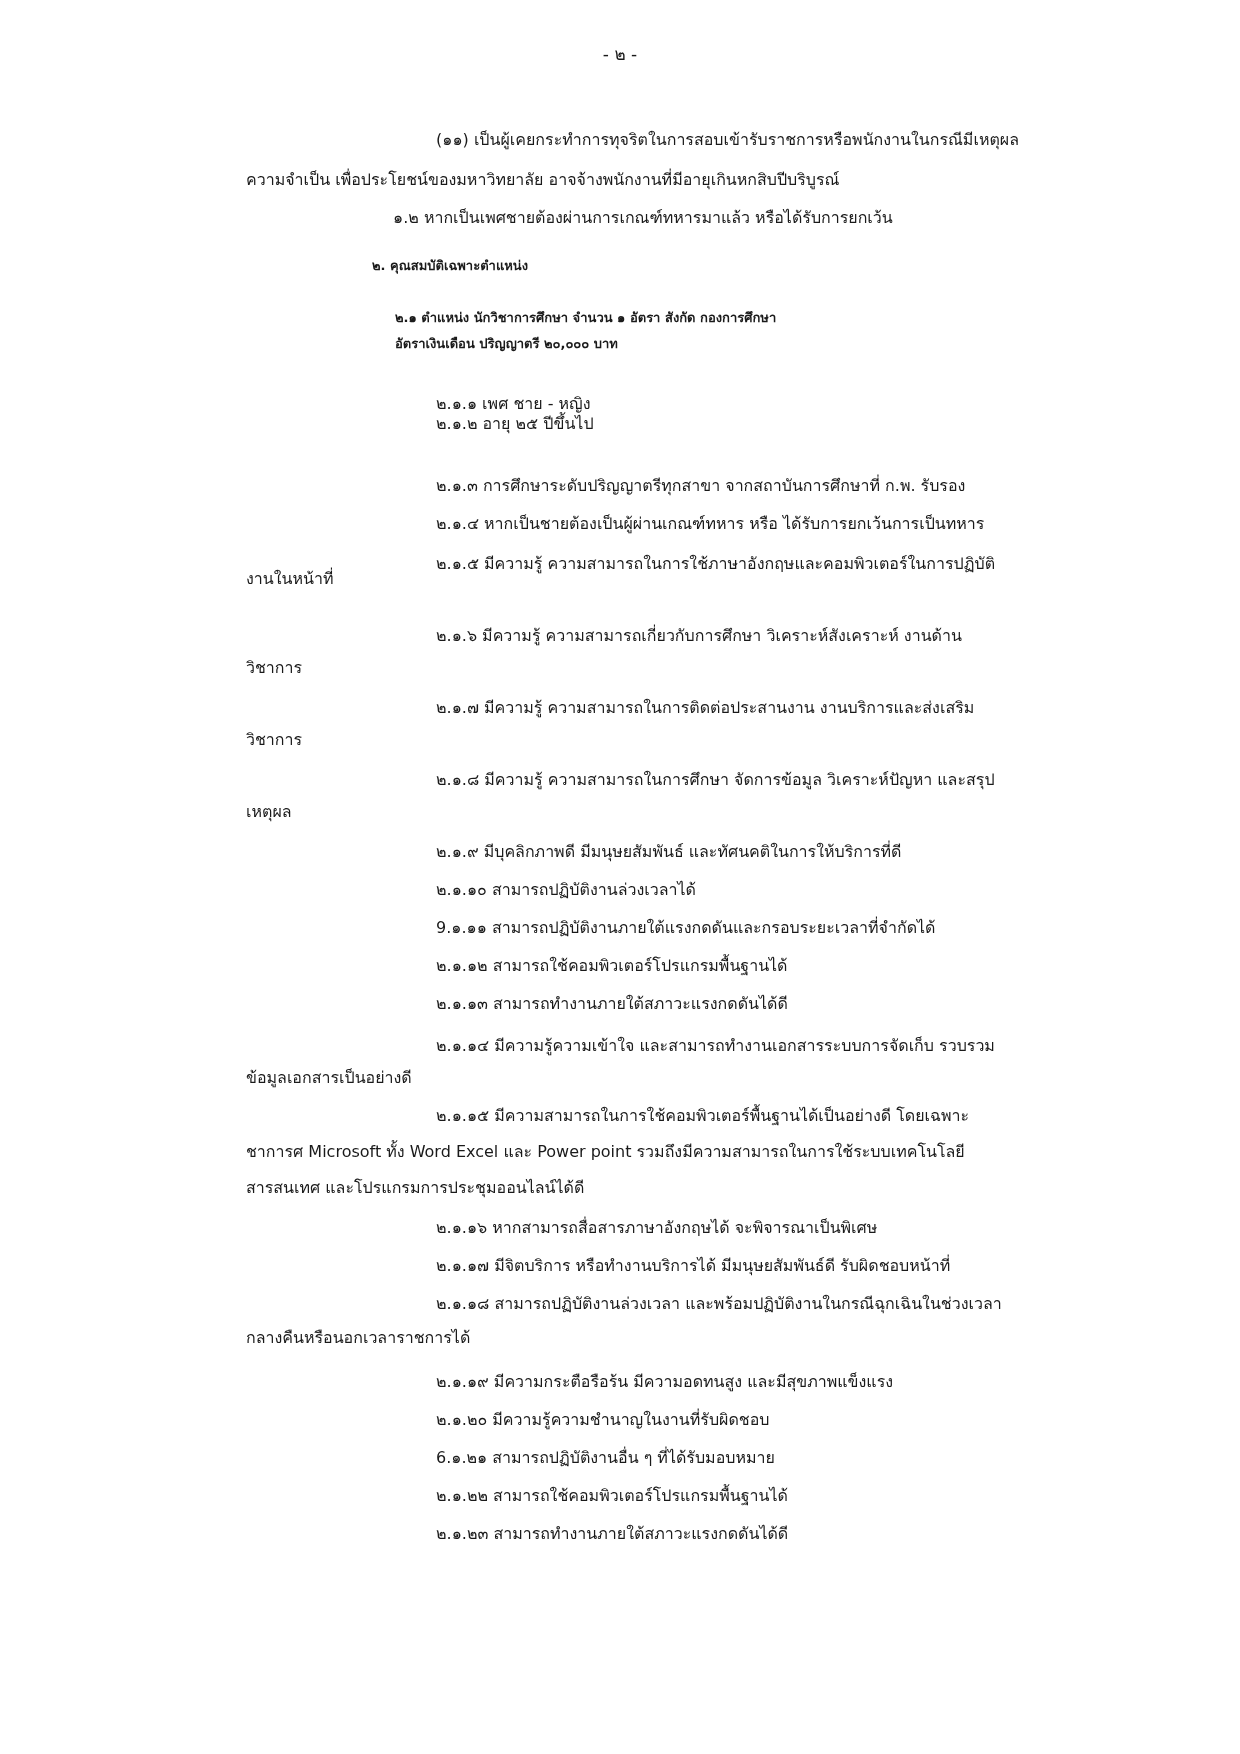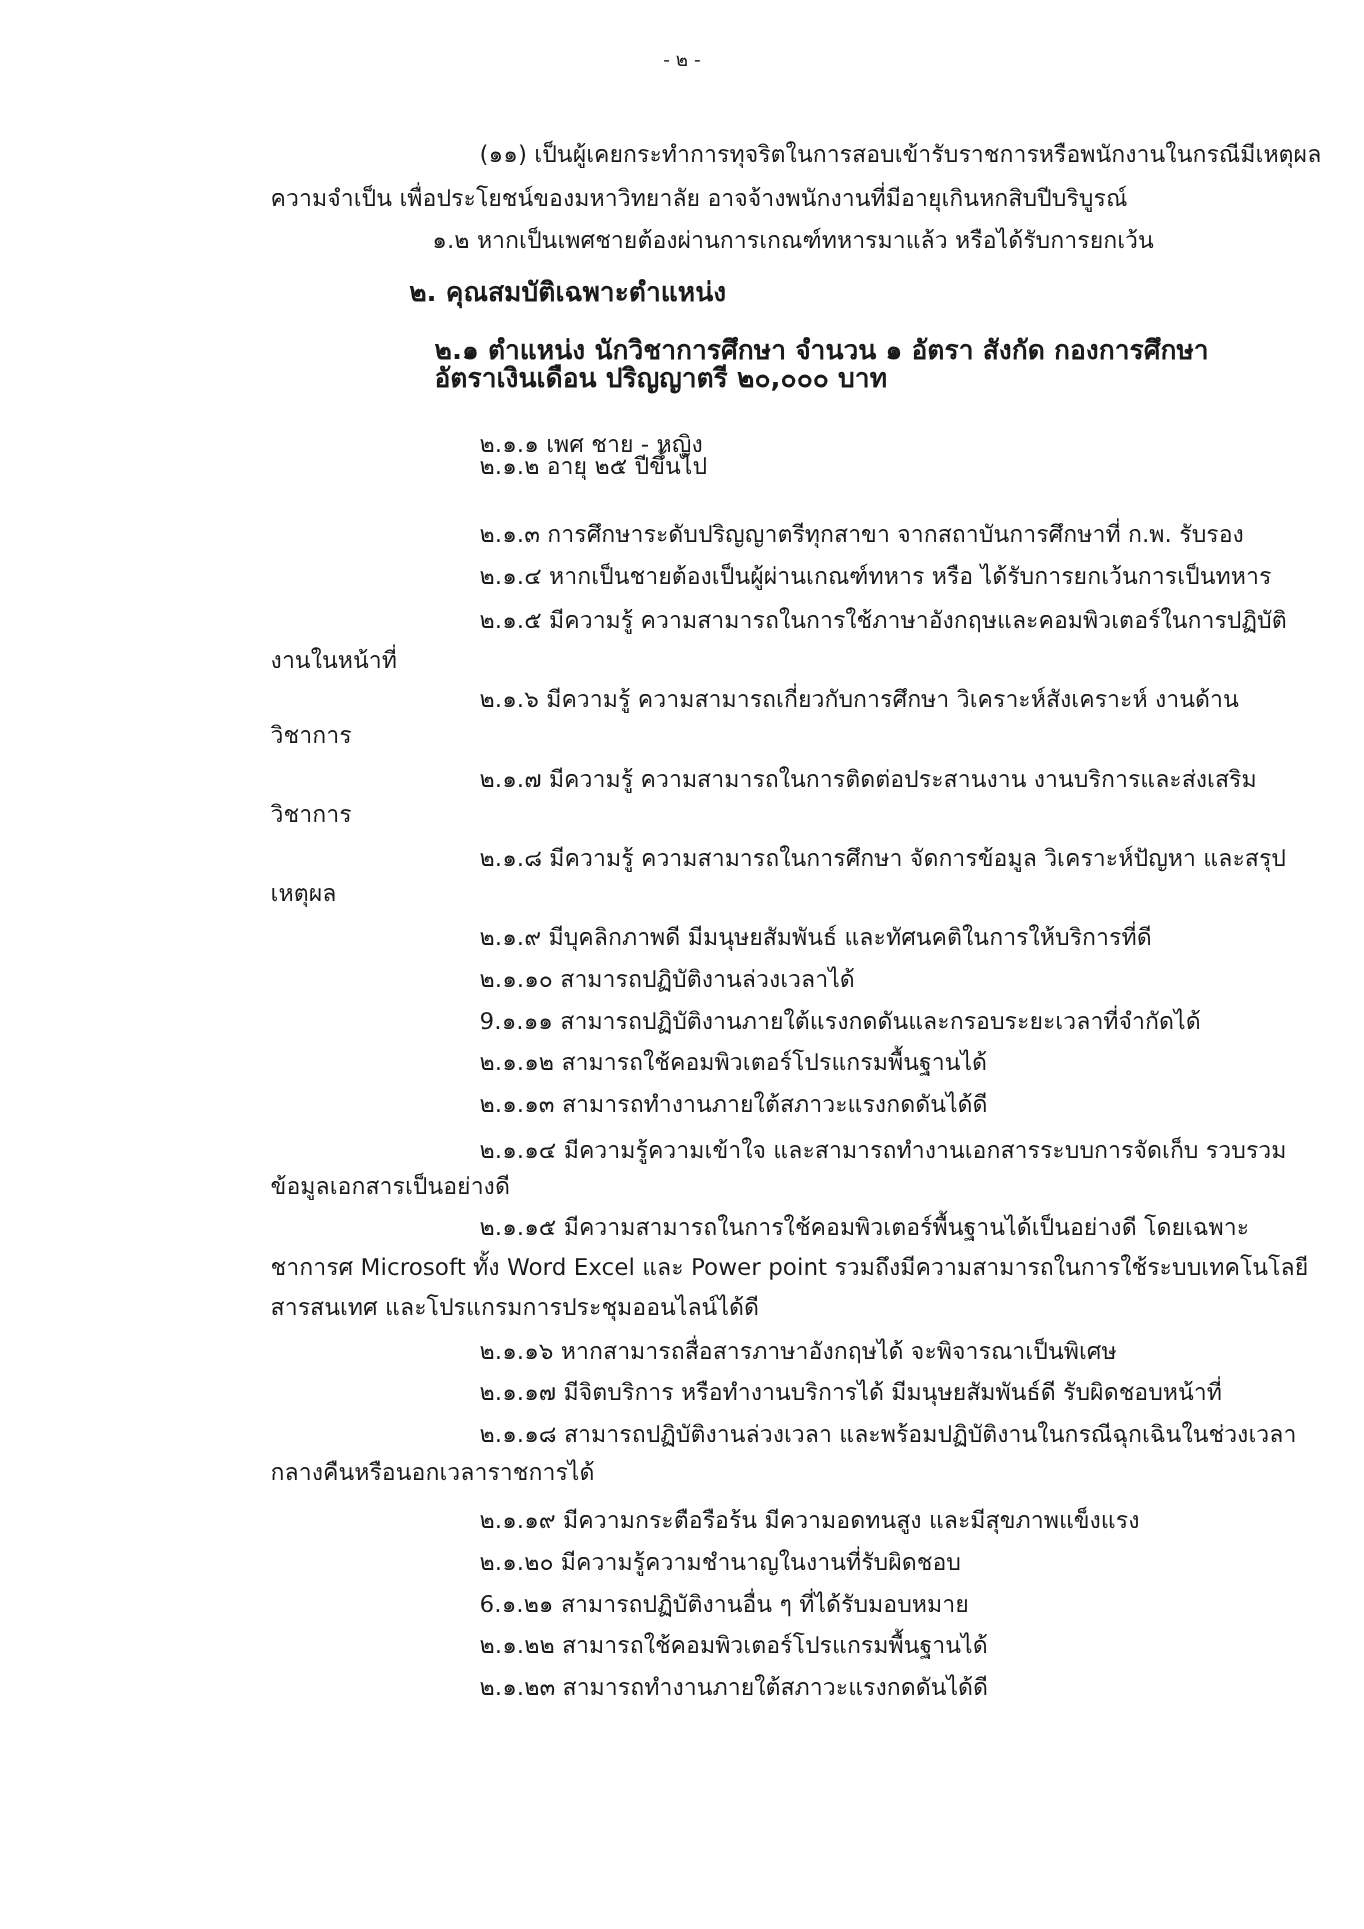--- a/index.html
+++ b/index.html
@@ -6,23 +6,23 @@
     body {
       width: 1240px; height: 1754px; position: relative; overflow: hidden;
       font-family: "DejaVu Sans", "Liberation Sans", sans-serif;
       color: #1a1a1a;
     }
     .page-number {
       position: absolute; top: 40px; left: 0; width: 1240px; text-align: center;
       font-size: 17px;
     }
     .line {
-      position: absolute; font-size: 21px; white-space: nowrap; line-height: 24px;
+      position: absolute; font-size: 16px; white-space: nowrap; line-height: 24px;
     }
-    .bold { font-weight: bold; font-size: 24px; }
+    .bold { font-weight: bold; font-size: 13px; }
     .indent0 { left: 246px; }
     .indent2 { left: 395px; }
     .indent3 { left: 436px; }
   </style>
 </head>
 <body>
 
 <div class="page-number">- ๒ -</div>
 
 <div class="line indent3" style="top:128px">(๑๑) เป็นผู้เคยกระทำการทุจริตในการสอบเข้ารับราชการหรือพนักงานในกรณีมีเหตุผล</div>
@@ -31,21 +31,21 @@
 
 <div class="line bold" style="top:254px; left:372px">๒. คุณสมบัติเฉพาะตำแหน่ง</div>
 <div class="line bold" style="top:306px; left:395px">๒.๑ ตำแหน่ง นักวิชาการศึกษา จำนวน ๑ อัตรา  สังกัด กองการศึกษา</div>
 <div class="line bold" style="top:332px; left:395px">อัตราเงินเดือน ปริญญาตรี  ๒๐,๐๐๐ บาท</div>
 
 <div class="line indent3" style="top:392px">๒.๑.๑ เพศ  ชาย - หญิง</div>
 <div class="line indent3" style="top:412px">๒.๑.๒ อายุ  ๒๕  ปีขึ้นไป</div>
 <div class="line indent3" style="top:474px">๒.๑.๓ การศึกษาระดับปริญญาตรีทุกสาขา จากสถาบันการศึกษาที่ ก.พ. รับรอง</div>
 <div class="line indent3" style="top:512px">๒.๑.๔ หากเป็นชายต้องเป็นผู้ผ่านเกณฑ์ทหาร หรือ ได้รับการยกเว้นการเป็นทหาร</div>
 <div class="line indent3" style="top:552px">๒.๑.๕ มีความรู้ ความสามารถในการใช้ภาษาอังกฤษและคอมพิวเตอร์ในการปฏิบัติ</div>
-<div class="line indent0" style="top:588px">งานในหน้าที่</div>
+<div class="line indent0" style="top:567px">งานในหน้าที่</div>
 <div class="line indent3" style="top:624px">๒.๑.๖ มีความรู้ ความสามารถเกี่ยวกับการศึกษา วิเคราะห์สังเคราะห์ งานด้าน</div>
 <div class="line indent0" style="top:656px">วิชาการ</div>
 <div class="line indent3" style="top:696px">๒.๑.๗ มีความรู้ ความสามารถในการติดต่อประสานงาน งานบริการและส่งเสริม</div>
 <div class="line indent0" style="top:728px">วิชาการ</div>
 <div class="line indent3" style="top:768px">๒.๑.๘ มีความรู้ ความสามารถในการศึกษา จัดการข้อมูล วิเคราะห์ปัญหา และสรุป</div>
 <div class="line indent0" style="top:800px">เหตุผล</div>
 <div class="line indent3" style="top:840px">๒.๑.๙ มีบุคลิกภาพดี มีมนุษยสัมพันธ์ และทัศนคติในการให้บริการที่ดี</div>
 <div class="line indent3" style="top:878px">๒.๑.๑๐ สามารถปฏิบัติงานล่วงเวลาได้</div>
 <div class="line indent3" style="top:916px">9.๑.๑๑ สามารถปฏิบัติงานภายใต้แรงกดดันและกรอบระยะเวลาที่จำกัดได้</div>
 <div class="line indent3" style="top:954px">๒.๑.๑๒ สามารถใช้คอมพิวเตอร์โปรแกรมพื้นฐานได้</div>

